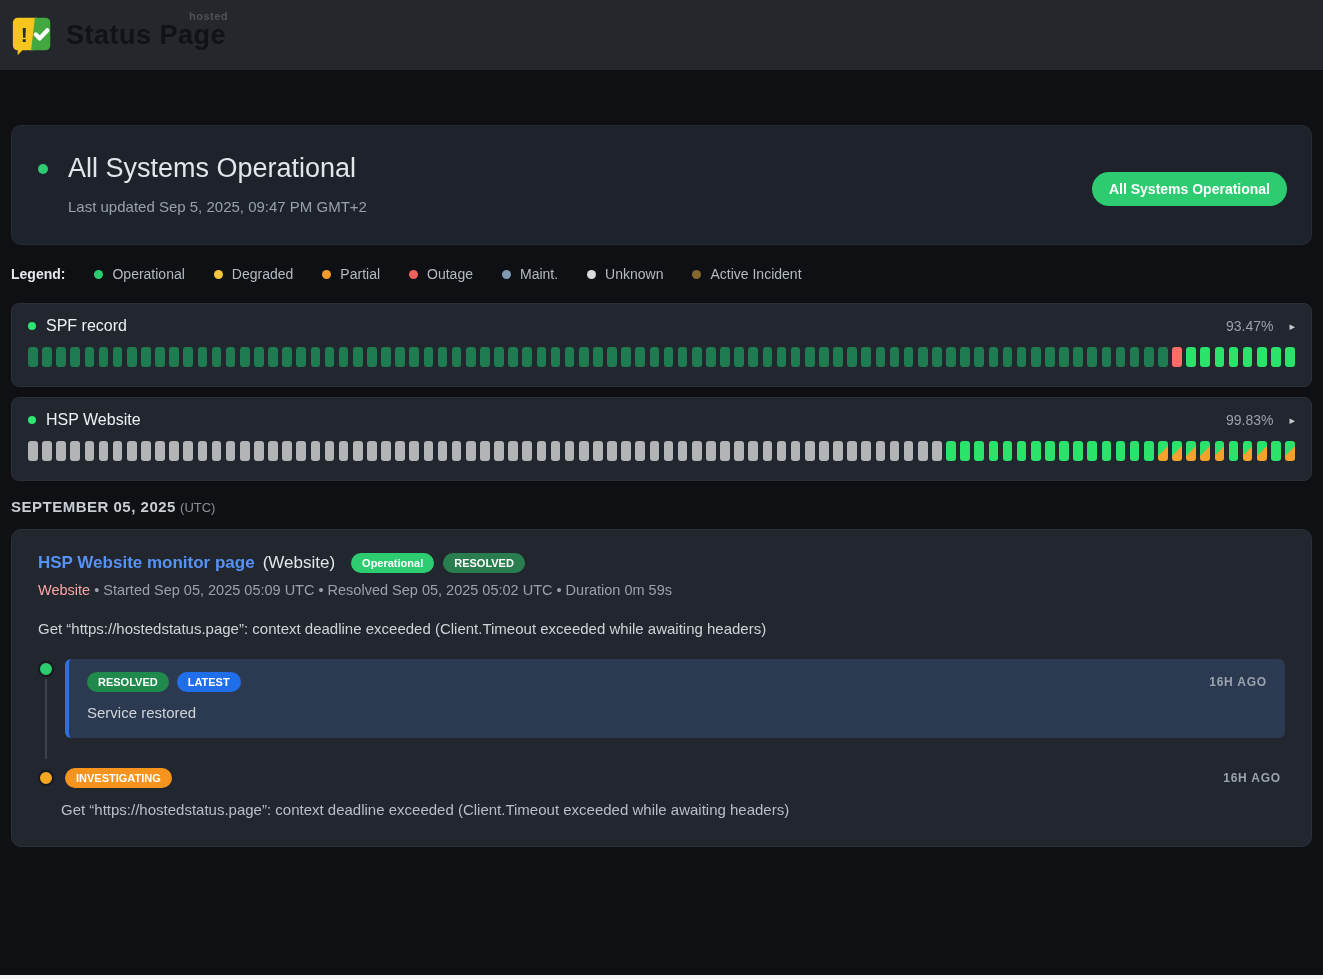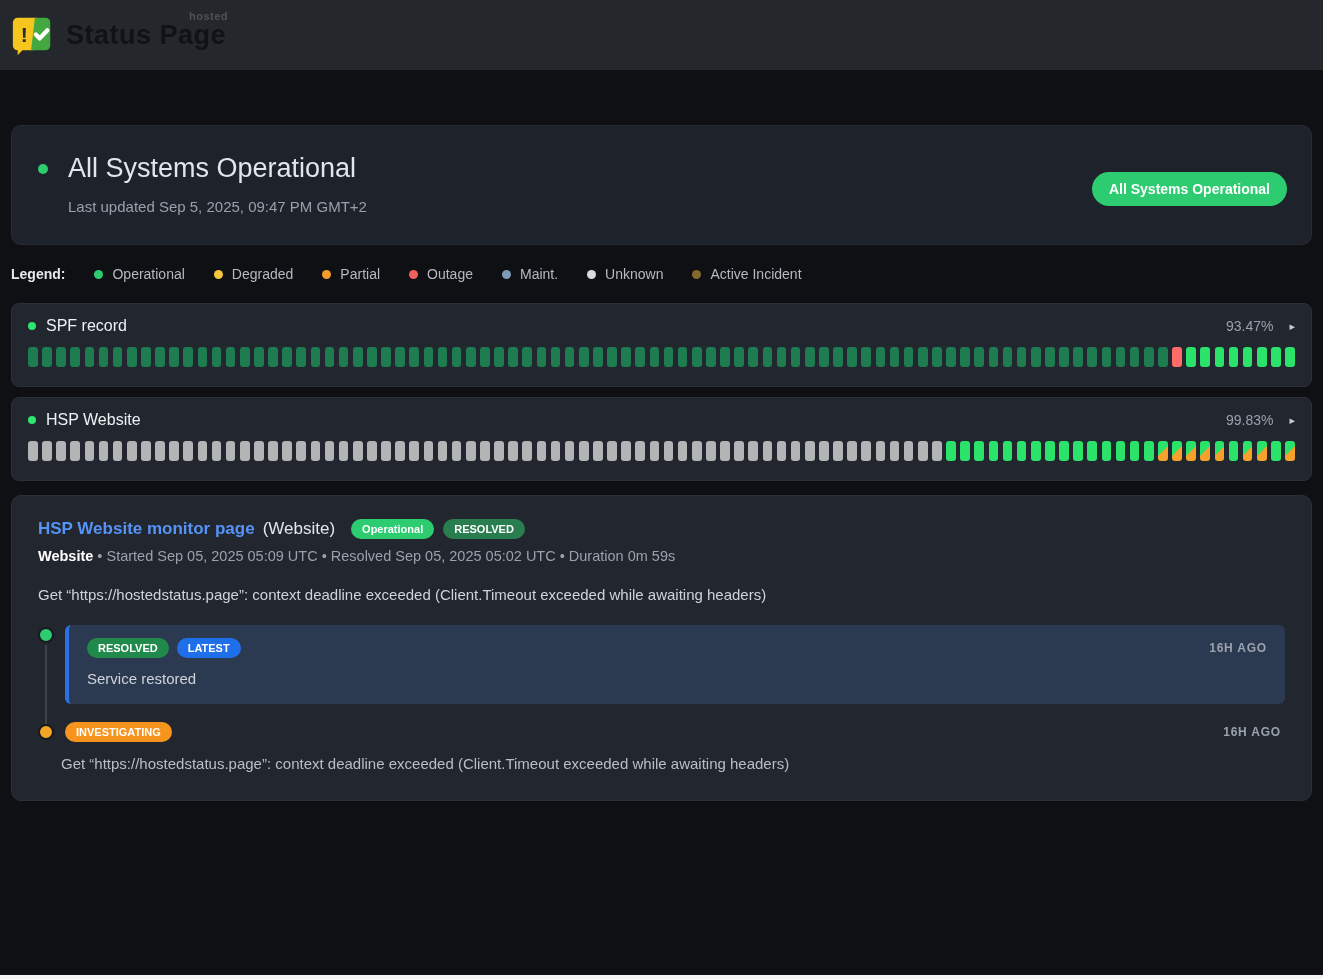--- a/index.html
+++ b/index.html
@@ -85,28 +85,28 @@
   .incident-date .u { color:#8a9099; font-size:13px; font-weight:400; }
   .incident-card {
     margin-top:14px; background:#22262e; border:1px solid #2a2f38;
     border-radius:10px; padding:23px 26px 28px;
   }
   .inc-title-row { display:flex; align-items:center; gap:8px; }
   .inc-title { font-size:17px; font-weight:700; color:#5593f7; cursor:pointer; }
   .inc-title-suffix { font-size:17px; color:#e2e6ea; margin-right:8px; }
   .pill { color:#fff; font-size:11px; font-weight:700; padding:4px 11px; border-radius:999px; }
   .inc-meta { margin-top:9px; font-size:14.5px; color:#9aa1ab; }
-  .inc-meta .c { color:#ffffff; font-weight:700; }
+  .inc-meta .c { color:#fca5a5; font-weight:400; }
   .inc-desc { margin-top:22px; font-size:15px; color:#cfd4da; }
 
   
   .timeline { margin-top:22px; position:relative; padding-left:27px; }
   .tl-line { position:absolute; left:7px; top:20px; width:2px; height:80px; background:#3c424b; }
   .tl-entry { position:relative; }
-  .tl-entry + .tl-entry { margin-top:18px; }
+  .tl-entry + .tl-entry { margin-top:30px; }
   .tl-dot {
     position:absolute; left:-27px; top:2px; width:16px; height:16px;
     border-radius:50%; border:2px solid #171a20;
   }
   .tl-box {
     background:#2b3a51; border-left:4px solid #2f6fe4; border-radius:6px;
     padding:13px 18px 17px;
   }
   .tl-row { display:flex; align-items:center; gap:8px; }
   .tl-time { margin-left:auto; font-size:12px; font-weight:700; color:#9ba3ad; letter-spacing:.8px; }
@@ -377,20 +377,24 @@
           <span class="bar" style="background: linear-gradient(135deg, rgb(43, 226, 107) 49.5%, rgb(245, 161, 44) 50.5%);"></span>
           <span class="bar" style="background: rgb(43, 226, 107);"></span>
           <span class="bar" style="background: linear-gradient(135deg, rgb(43, 226, 107) 49.5%, rgb(245, 161, 44) 50.5%);"></span>
           <span class="bar" style="background: linear-gradient(135deg, rgb(43, 226, 107) 49.5%, rgb(245, 161, 44) 50.5%);"></span>
           <span class="bar" style="background: rgb(43, 226, 107);"></span>
           <span class="bar" style="background: linear-gradient(135deg, rgb(43, 226, 107) 49.5%, rgb(245, 161, 44) 50.5%);"></span>
         </div>
       </section>
     </div>
 
+  <div class="incident-date">
+    <span class="d">SEPTEMBER 05, 2025</span>
+    <span class="u"> <span>(UTC)</span></span>
+  </div>
 
   <article class="incident-card">
     <div class="inc-title-row">
       <a class="inc-title">HSP Website monitor page</a>
       <span class="inc-title-suffix">(Website)</span>
       <span id="inc-badges" style="display:flex;gap:9px;">
           <span class="pill" style="background: rgb(46, 204, 113);">Operational</span>
           <span class="pill" style="background: rgb(42, 125, 79);">RESOLVED</span>
         </span>
     </div>

